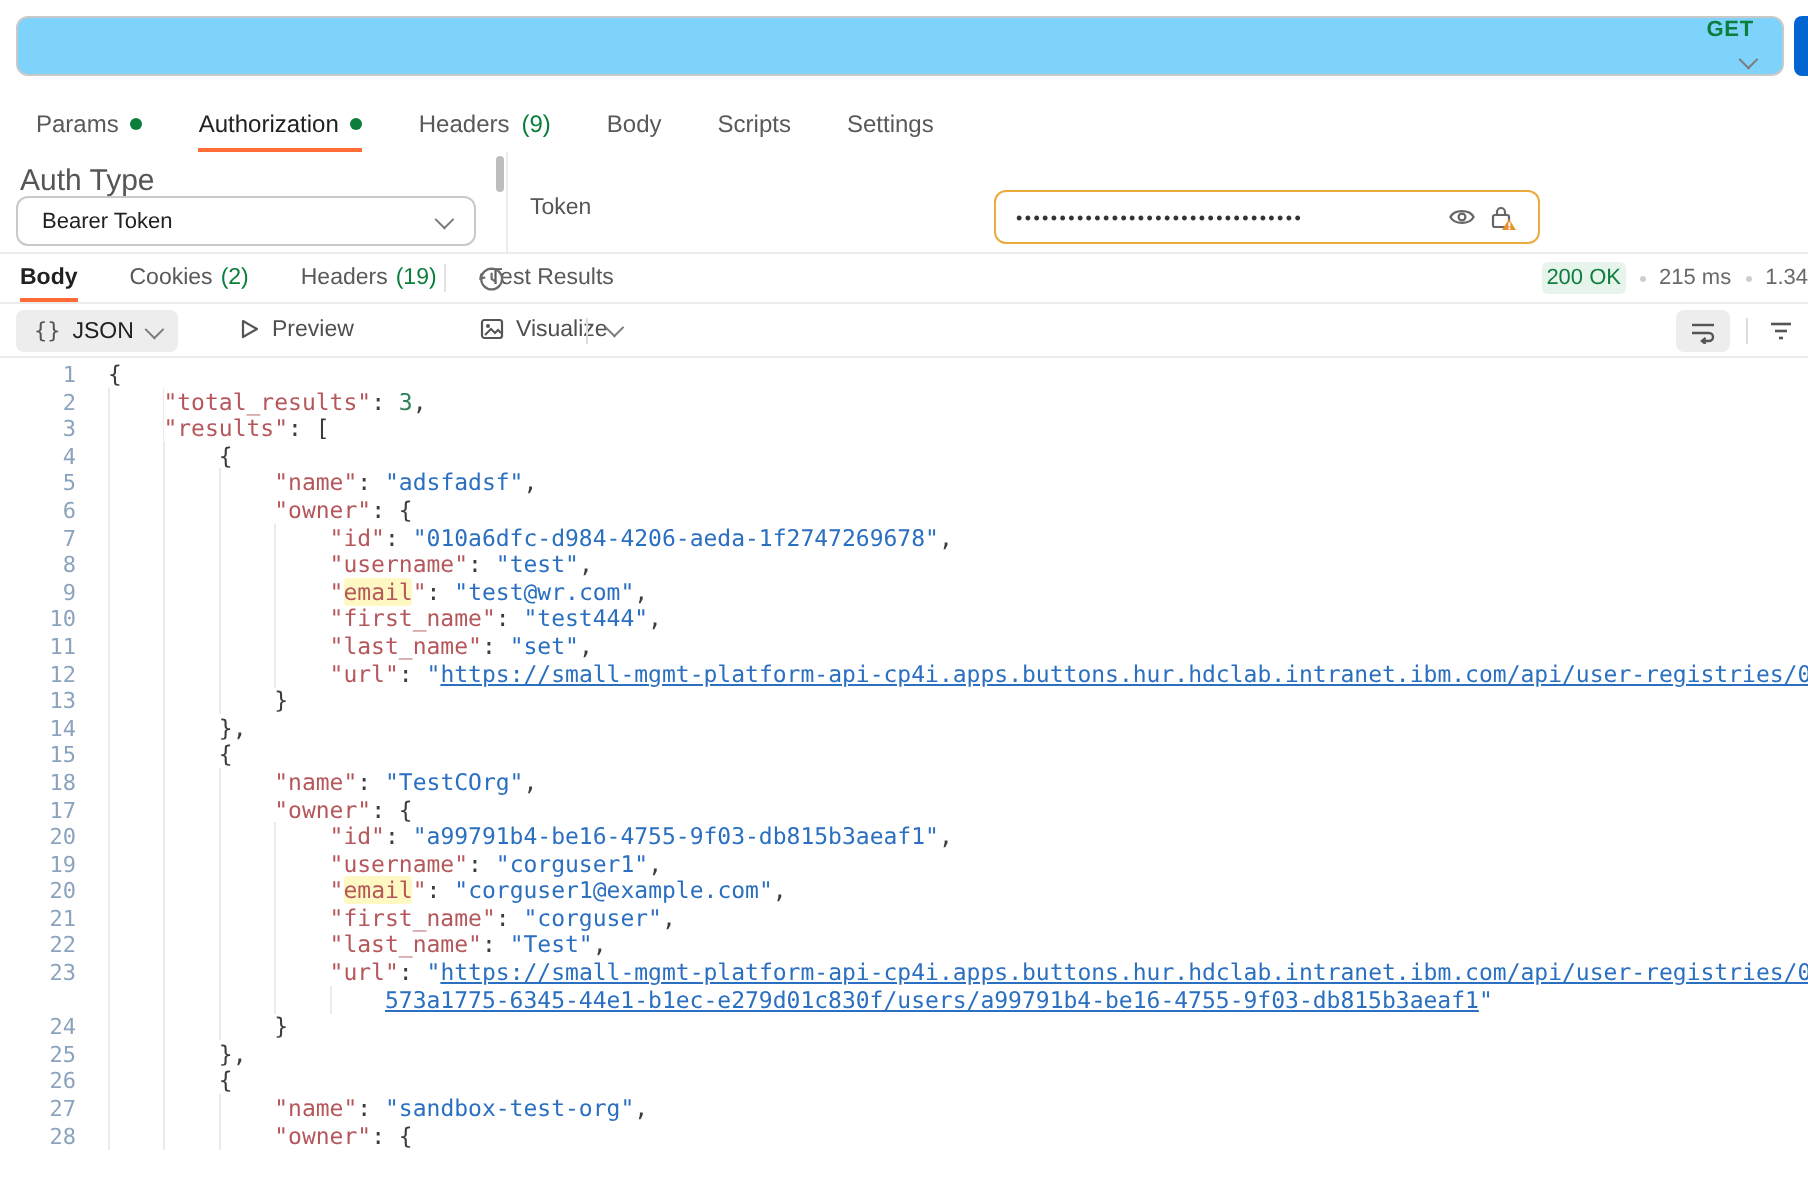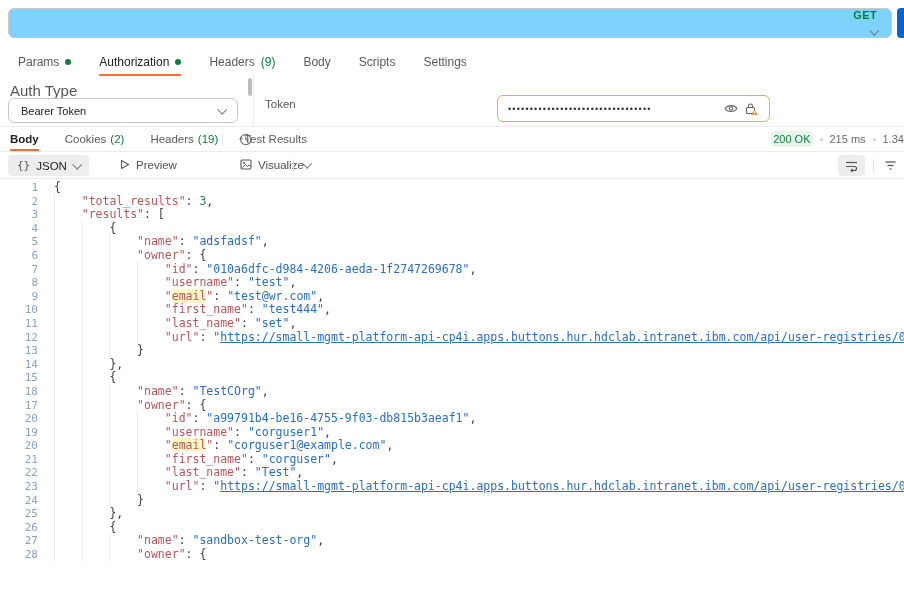--- a/index.html
+++ b/index.html
@@ -242,21 +242,21 @@
         <div class="crow"><span class="ln">14</span><span class="ctext"><span class="ws">        </span><span class="pn">},</span></span></div>
         <div class="crow"><span class="ln">15</span><span class="ctext"><span class="ws">        </span><span class="pn">{</span></span></div>
         <div class="crow"><span class="ln">18</span><span class="ctext"><span class="ws">            </span><span class="key">"name"</span><span class="pn">: </span><span class="str">"TestCOrg"</span><span class="pn">,</span></span></div>
         <div class="crow"><span class="ln">17</span><span class="ctext"><span class="ws">            </span><span class="key">"owner"</span><span class="pn">: {</span></span></div>
         <div class="crow"><span class="ln">20</span><span class="ctext"><span class="ws">                </span><span class="key">"id"</span><span class="pn">: </span><span class="str">"a99791b4-be16-4755-9f03-db815b3aeaf1"</span><span class="pn">,</span></span></div>
         <div class="crow"><span class="ln">19</span><span class="ctext"><span class="ws">                </span><span class="key">"username"</span><span class="pn">: </span><span class="str">"corguser1"</span><span class="pn">,</span></span></div>
         <div class="crow"><span class="ln">20</span><span class="ctext"><span class="ws">                </span><span class="key">"</span><span class="hlk">email</span><span class="key">"</span><span class="pn">: </span><span class="str">"corguser1@example.com"</span><span class="pn">,</span></span></div>
         <div class="crow"><span class="ln">21</span><span class="ctext"><span class="ws">                </span><span class="key">"first_name"</span><span class="pn">: </span><span class="str">"corguser"</span><span class="pn">,</span></span></div>
         <div class="crow"><span class="ln">22</span><span class="ctext"><span class="ws">                </span><span class="key">"last_name"</span><span class="pn">: </span><span class="str">"Test"</span><span class="pn">,</span></span></div>
         <div class="crow"><span class="ln">23</span><span class="ctext"><span class="ws">                </span><span class="key">"url"</span><span class="pn">: </span><span class="str">"</span><span class="lnk">https://small-mgmt-platform-api-cp4i.apps.buttons.hur.hdclab.intranet.ibm.com/api/user-registries/0f60f9e0-a1a3-44b1-bfef-3fbae90c9</span></span></div>
-        <div class="crow"><span class="ln"></span></div>
+        <div class="crow"><span class="ln"></span><span class="ctext"><span class="ws">                    </span><span class="lnk">573a1775-6345-44e1-b1ec-e279d01c830f/users/a99791b4-be16-4755-9f03-db815b3aeaf1</span><span class="str">"</span></span></div>
         <div class="crow"><span class="ln">24</span><span class="ctext"><span class="ws">            </span><span class="pn">}</span></span></div>
         <div class="crow"><span class="ln">25</span><span class="ctext"><span class="ws">        </span><span class="pn">},</span></span></div>
         <div class="crow"><span class="ln">26</span><span class="ctext"><span class="ws">        </span><span class="pn">{</span></span></div>
         <div class="crow"><span class="ln">27</span><span class="ctext"><span class="ws">            </span><span class="key">"name"</span><span class="pn">: </span><span class="str">"sandbox-test-org"</span><span class="pn">,</span></span></div>
         <div class="crow"><span class="ln">28</span><span class="ctext"><span class="ws">            </span><span class="key">"owner"</span><span class="pn">: {</span></span></div>
       </div>
   </div>
 
 </div>
 

